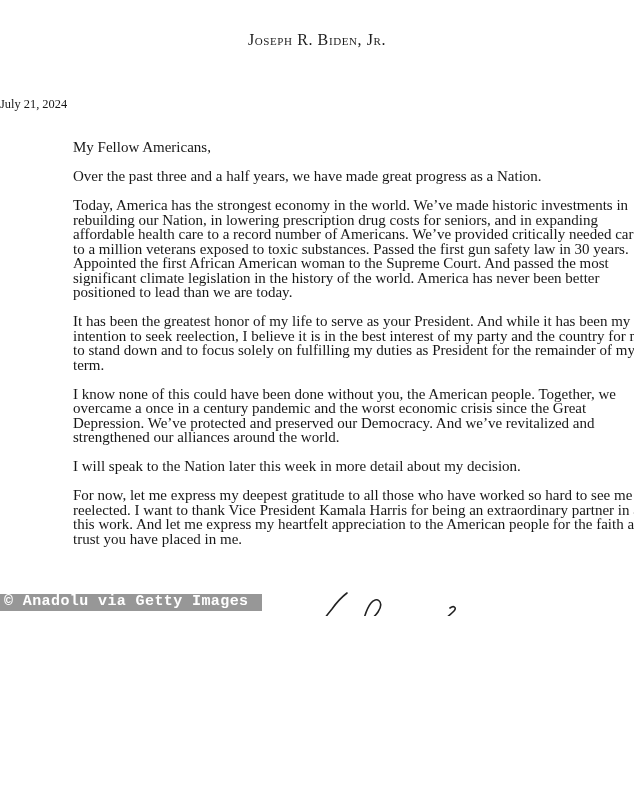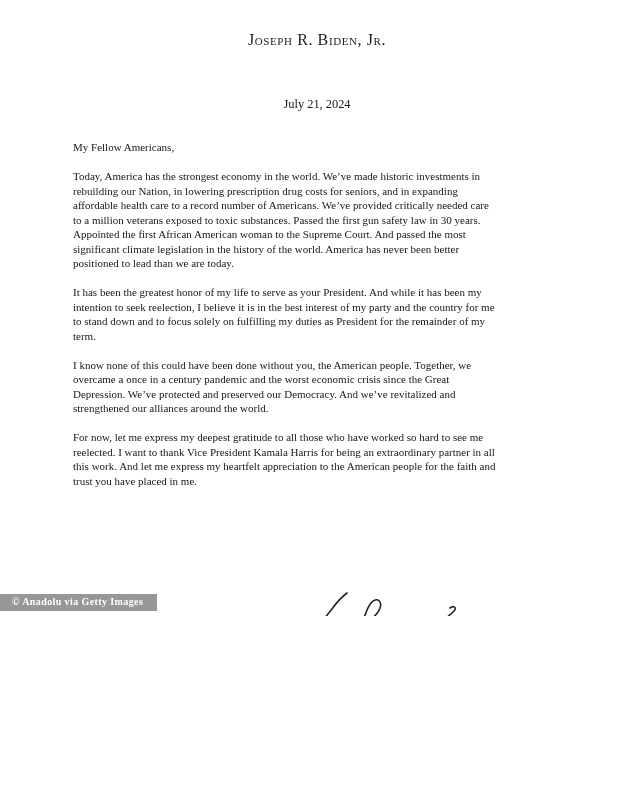--- a/index.html
+++ b/index.html
@@ -25,29 +25,29 @@
     font-size: 16px;
     font-variant: small-caps;
     letter-spacing: 0.6px;
     color: #1c1c1c;
   }
   .date {
     position: absolute;
     top: 97px;
     left: 0;
     right: 0;
-    text-align: center;
+    text-align: left;
     font-size: 12.4px;
   }
   .letter-body {
     position: absolute;
     top: 140px;
     left: 73px;
     width: 505px;
-    font-size: 11px;
+    font-size: 15px;
     line-height: 14.5px;
   }
   .letter-body p.para {
     margin: 0 0 14.5px 0;
     white-space: pre;
   }
   .sig-block {
     position: absolute;
     top: 588px;
     left: 240px;
@@ -65,54 +65,56 @@
     stroke-width: 1.6;
     stroke-linecap: round;
     stroke-linejoin: round;
   }
   .watermark {
     position: absolute;
     left: 0;
     bottom: 5px;
     background: rgba(128, 128, 128, 0.82);
     color: #ffffff;
-    font-family: Liberation Serif, serif;
+    font-family: Liberation Mono, monospace;
     font-weight: bold;
-    font-size: 10px;
+    font-size: 15px;
     line-height: 16px;
-    padding: 0 14px 1px 12px;
+    padding: 0 14px 1px 4px;
     letter-spacing: 0.4px;
   }
 </style>
 </head>
 <body>
 
 <div class="page">
 
   <div class="letterhead">Joseph R. Biden, Jr.</div>
 
   <div class="date">July 21, 2024</div>
 
   <div class="letter-body" id="letter-body">
       <p class="para">My Fellow Americans,</p>
+      <p class="para">Over the past three and a half years, we have made great progress as a Nation.</p>
       <p class="para">Today, America has the strongest economy in the world. We’ve made historic investments in
 rebuilding our Nation, in lowering prescription drug costs for seniors, and in expanding
 affordable health care to a record number of Americans. We’ve provided critically needed care
 to a million veterans exposed to toxic substances. Passed the first gun safety law in 30 years.
 Appointed the first African American woman to the Supreme Court. And passed the most
 significant climate legislation in the history of the world. America has never been better
 positioned to lead than we are today.</p>
       <p class="para">It has been the greatest honor of my life to serve as your President. And while it has been my
 intention to seek reelection, I believe it is in the best interest of my party and the country for me
 to stand down and to focus solely on fulfilling my duties as President for the remainder of my
 term.</p>
       <p class="para">I know none of this could have been done without you, the American people. Together, we
 overcame a once in a century pandemic and the worst economic crisis since the Great
 Depression. We’ve protected and preserved our Democracy. And we’ve revitalized and
 strengthened our alliances around the world.</p>
+      <p class="para">I will speak to the Nation later this week in more detail about my decision.</p>
       <p class="para">For now, let me express my deepest gratitude to all those who have worked so hard to see me
 reelected. I want to thank Vice President Kamala Harris for being an extraordinary partner in all
 this work. And let me express my heartfelt appreciation to the American people for the faith and
 trust you have placed in me.</p>
     </div>
 
   <div class="sig-block">
     <svg viewBox="0 0 232 92" xmlns="http://www.w3.org/2000/svg" aria-hidden="true">
 
       <path class="sig-stroke" d="M 47 87 C 56 70 78 38 92 21 C 97 14 103 8 107 5" stroke-width="1.4"></path>

